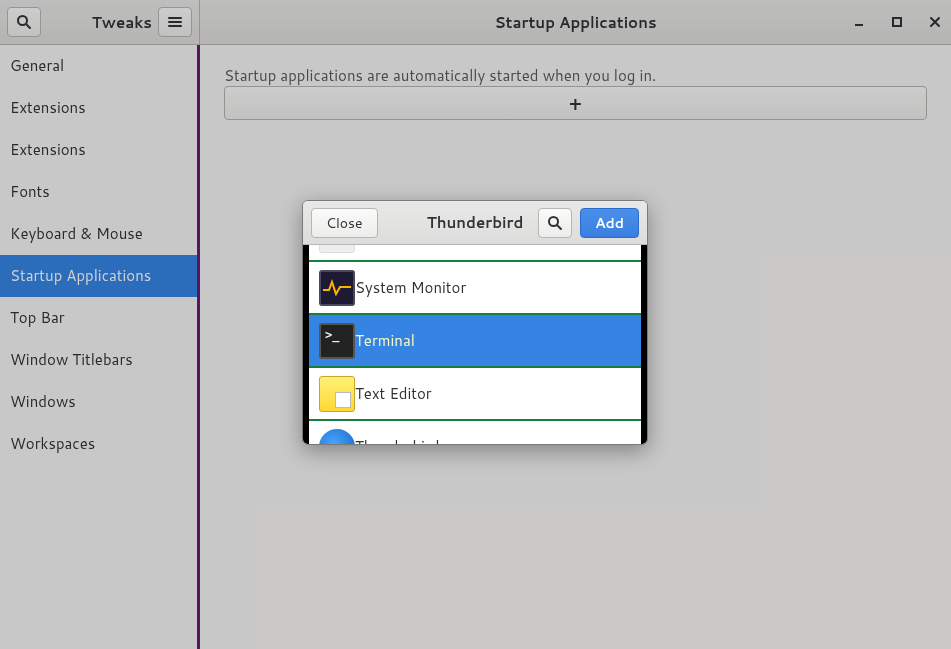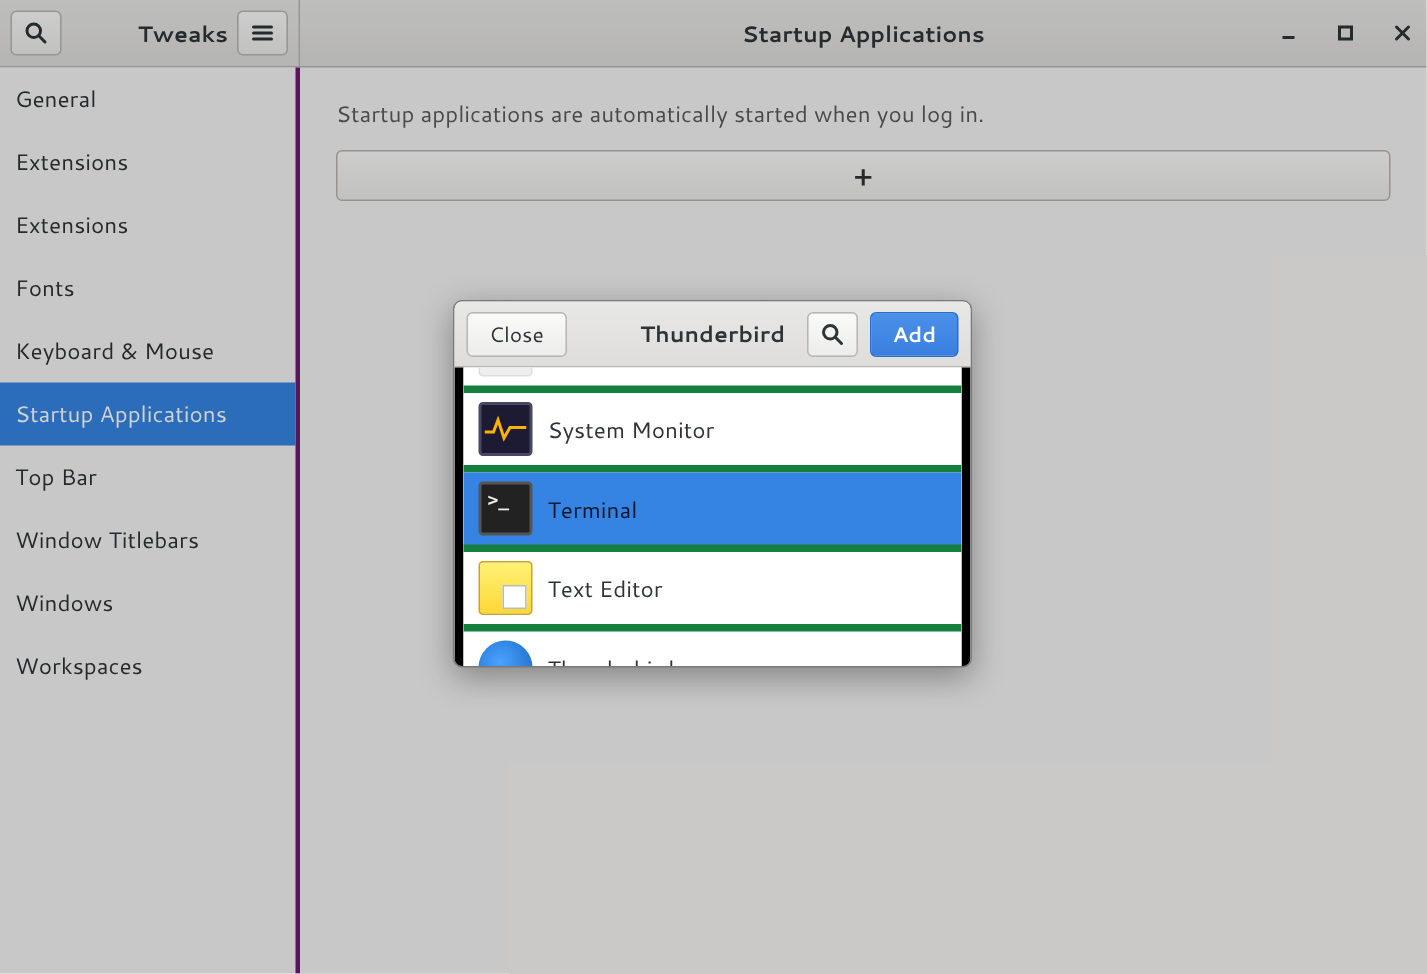--- a/index.html
+++ b/index.html
@@ -15,42 +15,42 @@
   .hb-btn { width:34px; height:30px; border:1px solid #b6b6b3; border-radius:4px; background:linear-gradient(#fafafa,#ececea); display:flex; align-items:center; justify-content:center; cursor:pointer; }
   .win-controls { position:absolute; right:6px; display:flex; gap:18px; align-items:center; }
   .win-ctl { width:20px; height:20px; display:flex; align-items:center; justify-content:center; cursor:pointer; color:#2e3436; }
 
   .body { display:flex; height:calc(100% - 45px); }
   .sidebar { width:200px; background:#f6f5f4; border-right:3px solid #701a75; }
   .sb-item { padding:10px 10px; cursor:pointer; border-bottom:1px solid rgba(0,0,0,0); color:#2e3436; }
   .sb-item.selected { background:#3584e4; color:#fff; }
 
   .content { flex:1; padding:20px 24px; }
-  .desc { color:#5b5b5b; margin-bottom:14px; }
+  .desc { color:#5b5b5b; }
   .add-bar { border:1px solid #b8b4ae; border-radius:4px; height:34px; display:flex; align-items:center; justify-content:center; background:linear-gradient(#fafafa,#ececea); cursor:pointer; }
   .plus { font-size:18px; font-weight:700; color:#2e3436; line-height:1; }
 
   
   .dim { position:absolute; inset:0; background:rgba(0,0,0,0.18); }
 
   
   .dialog { position:absolute; left:302px; top:200px; width:346px; background:#fff; border:1px solid #7a7a7a; border-radius:6px; box-shadow:0 6px 22px rgba(0,0,0,0.35); overflow:hidden; }
   .dlg-hb { height:44px; background:linear-gradient(#e8e8e7,#dedddb); border-bottom:1px solid #b6b6b3; display:flex; align-items:center; padding:0 8px; gap:8px; position:relative; }
   .dlg-title { font-weight:700; color:#2e3436; position:absolute; left:50%; transform:translateX(-50%); }
   .dlg-btn { height:30px; padding:0 14px; border:1px solid #b6b6b3; border-radius:4px; background:linear-gradient(#fafafa,#ececea); display:flex; align-items:center; justify-content:center; cursor:pointer; font-size:14px; }
   .dlg-btn.primary { background:linear-gradient(#4a90e9,#3a7fe0); border-color:#2b6cd1; color:#fff; font-weight:700; }
   .dlg-btn.icon { width:34px; padding:0; }
   .dlg-side-l { display:flex; gap:8px; }
   .dlg-side-r { display:flex; gap:8px; margin-left:auto; }
 
   .dlg-list-wrap { height:199px; overflow:hidden; position:relative; background:#fff; }
   .dlg-list { position:absolute; left:0; right:0; top:-36px; }
-  .app-row { display:flex; align-items:center; height:53px; padding:0 8px 0 10px; gap:10px; border-bottom:5px solid #15803d; cursor:pointer; }
+  .app-row { display:flex; align-items:center; height:53px; padding:0 8px 0 10px; border-bottom:2px solid #15803d; cursor:pointer; }
   .app-row.selected { background:#3584e4; color:#fff; }
-  .app-row.selected .app-name { color:#0f172a; }
+  .app-row.selected .app-name { color:#fef9c3; }
   .app-icon { width:36px; height:36px; border-radius:3px; flex-shrink:0; display:flex; align-items:center; justify-content:center; }
   .app-name { color:#2e3436; }
 
   
   .dlg-frame-l, .dlg-frame-r { position:absolute; top:44px; bottom:0; width:6px; background:#000; }
   .dlg-frame-l { left:0; }
   .dlg-frame-r { right:0; }
   .dlg-list-wrap { margin:0 6px; }
 
   

